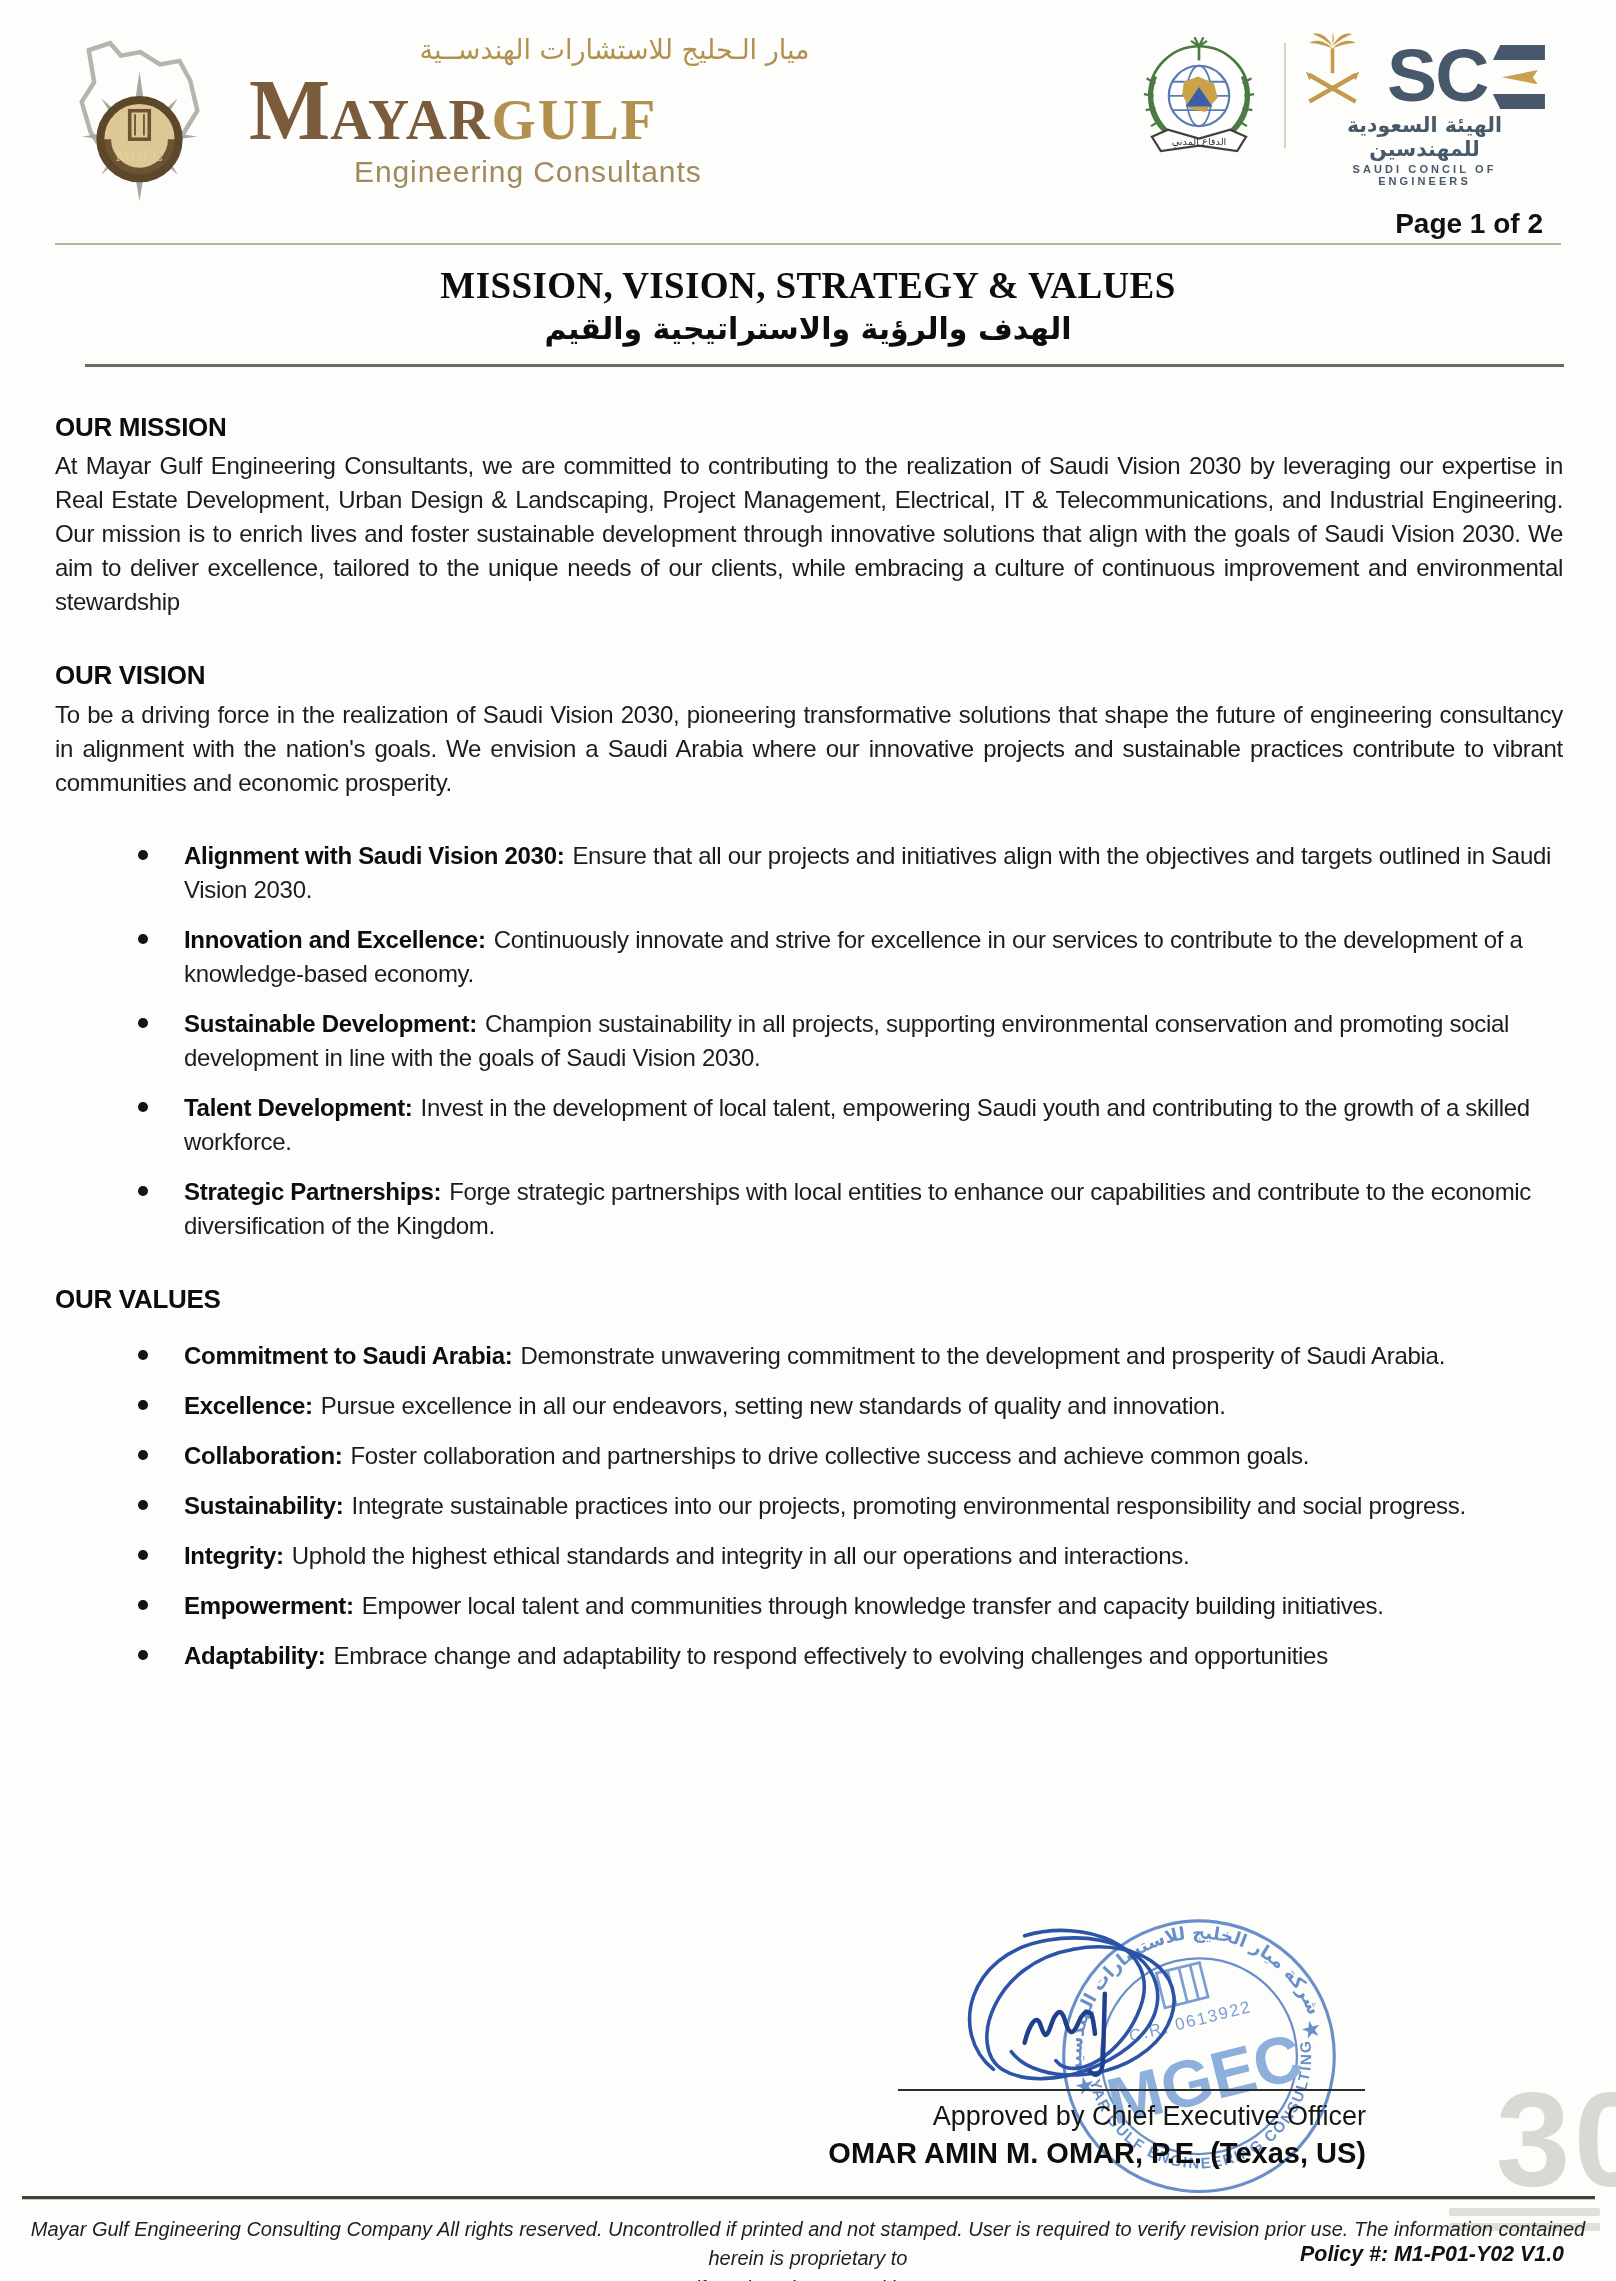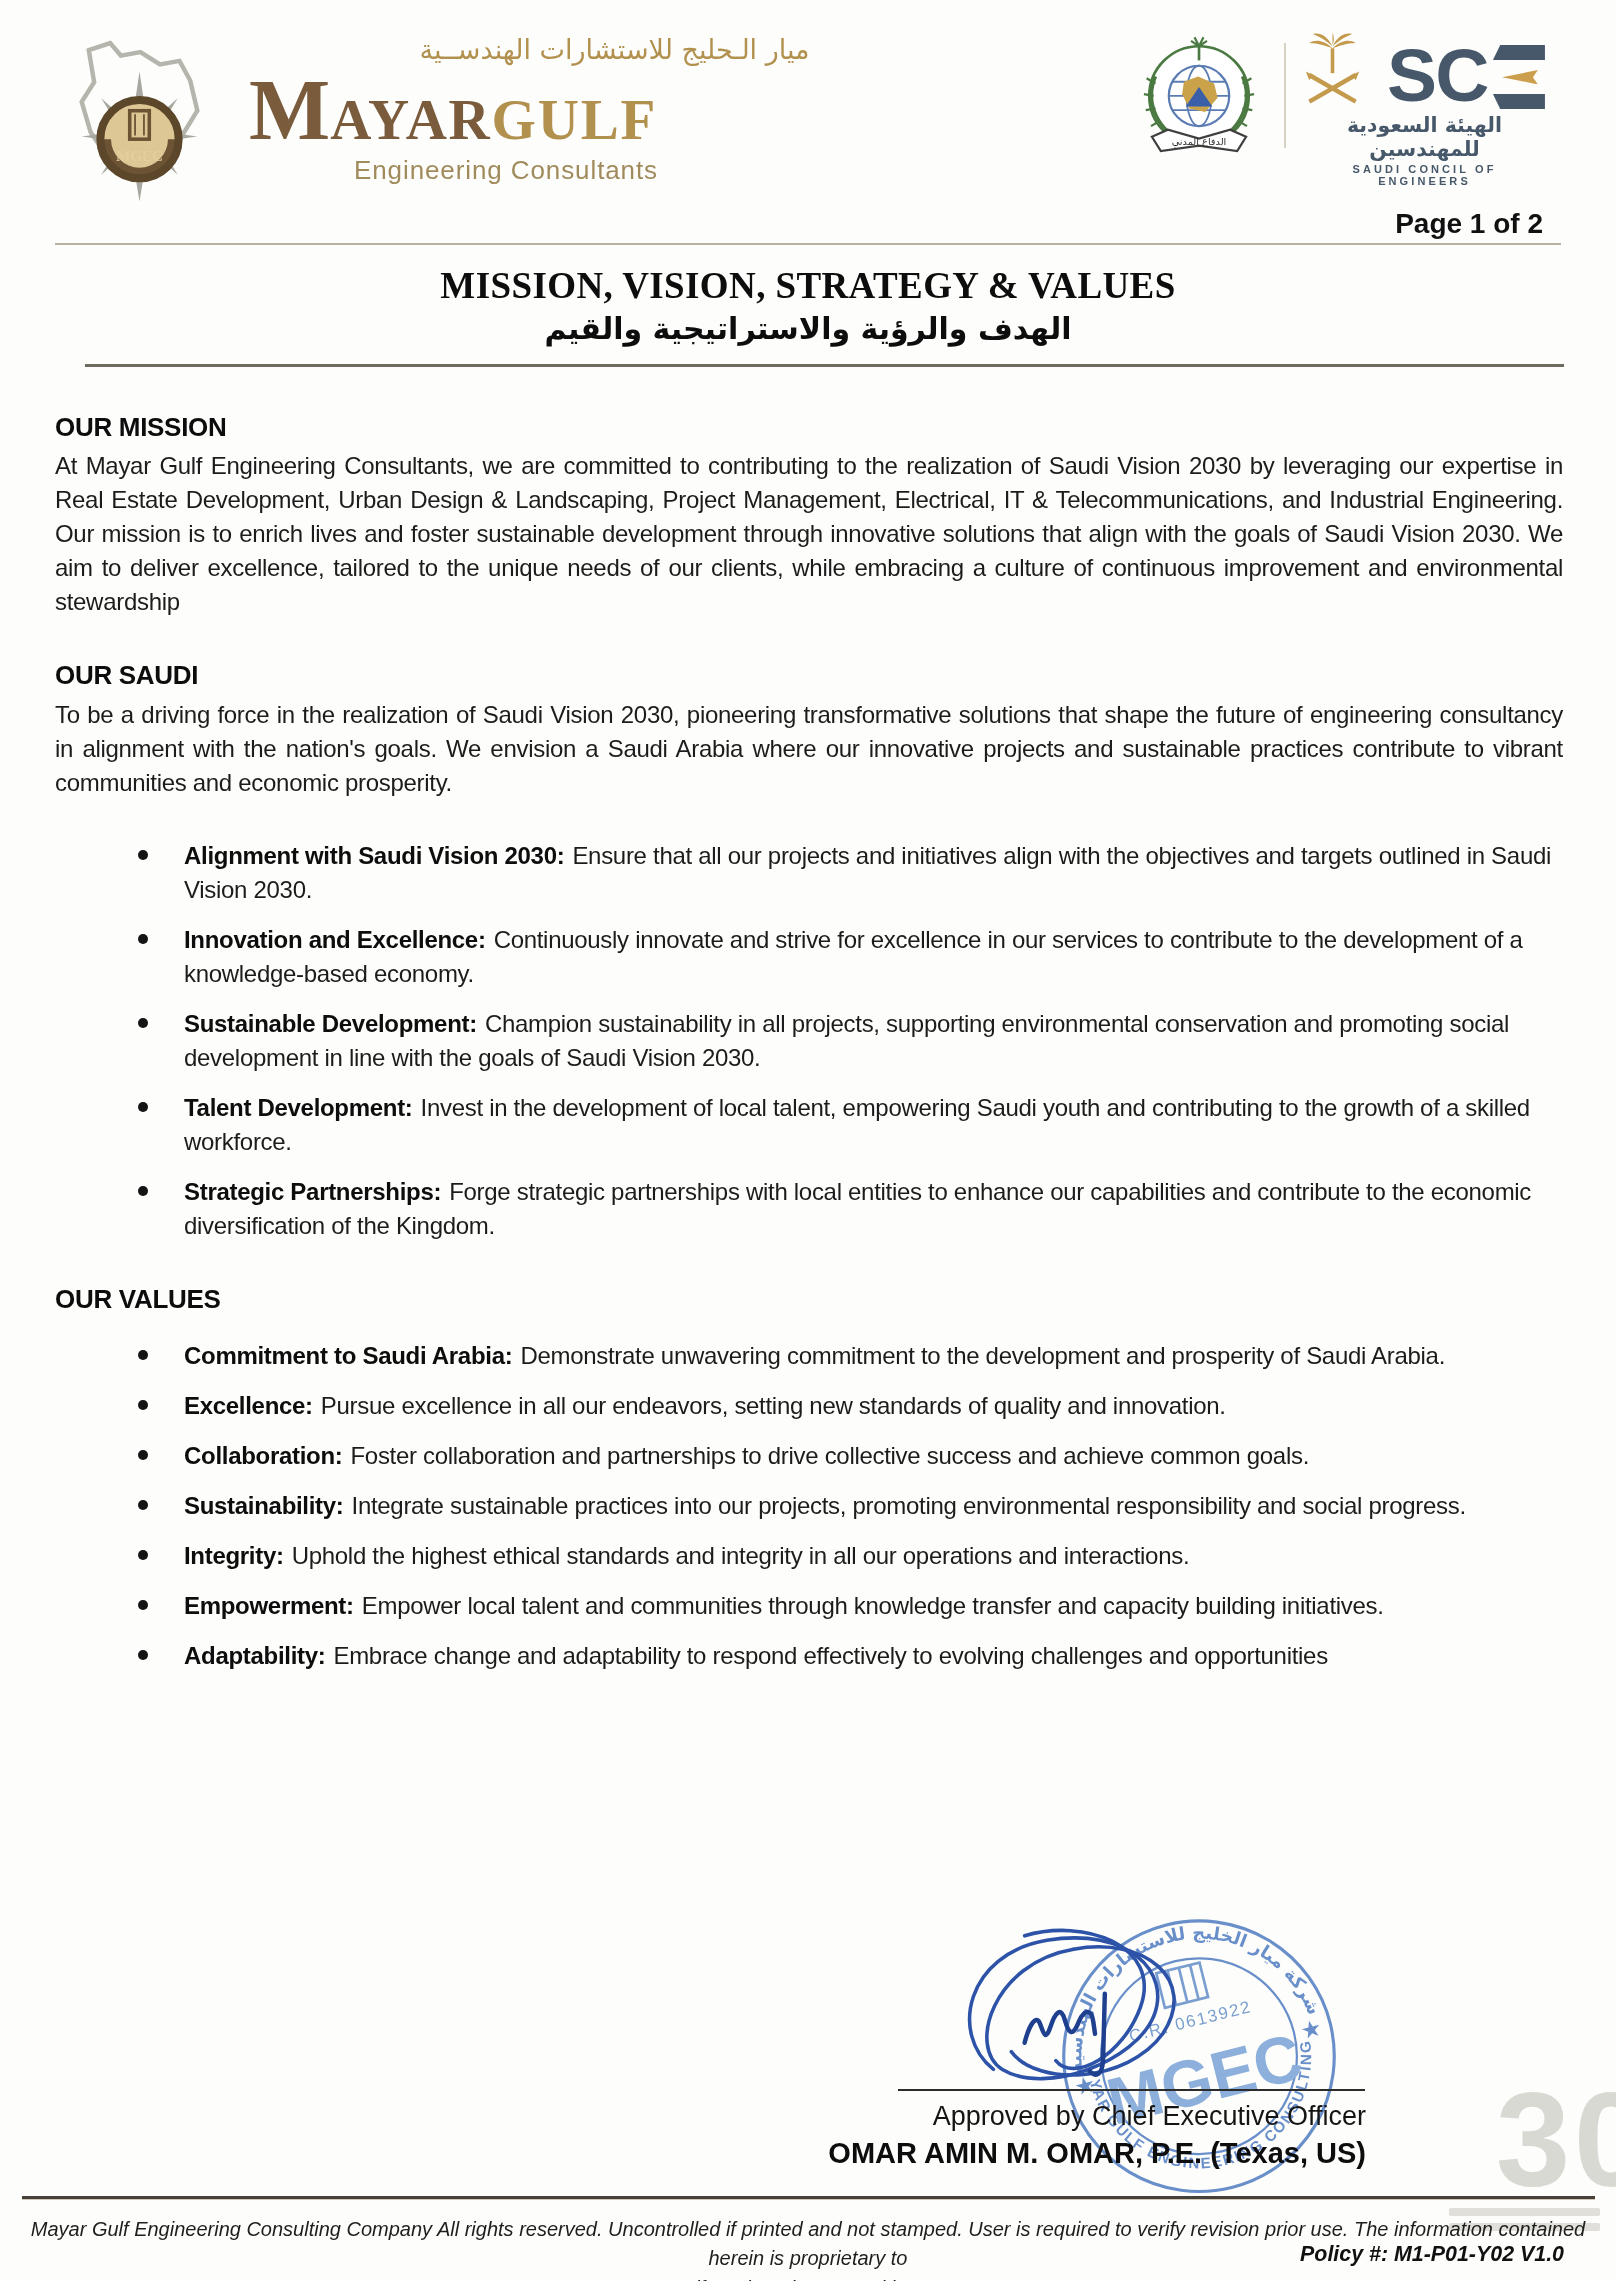--- a/index.html
+++ b/index.html
@@ -16,21 +16,21 @@
   .brand-ar{
     font-family:"DejaVu Sans", sans-serif; font-weight:normal;
     color:#b2914f; font-size:27px; text-align:center; padding-left:107px;
     letter-spacing:0.9px;
   }
   .brand-en{font-family:"Liberation Serif", serif; font-weight:bold; line-height:1; margin-top:1.8px;}
   .brand-en .initial{font-size:86px; color:#7a5b3c;}
   .brand-en .mayar{font-size:57px; color:#7a5b3c; letter-spacing:1.8px;}
   .brand-en .gulf{font-size:57px; color:#b2914f; letter-spacing:1.8px;}
   .brand-tagline{
-    font-size:26px; color:#a18b5c; margin-top:1.8px; padding-left:105px; letter-spacing:0.9px;
+    font-size:30px; color:#a18b5c; margin-top:1.8px; padding-left:105px; letter-spacing:0.9px;
   }
   .header-logos{position:absolute; right:18px; top:7.1px; display:flex; align-items:flex-start; gap:18px;}
   .logo-divider{width:1.8px; height:105px; background:#d8d2c6; margin-top:10.7px;}
   .sce-block{width:241px; text-align:center;}
   .sce-row{display:flex; align-items:flex-end; justify-content:center; gap:26px;}
   .sce-letters{display:flex; align-items:flex-start;}
   .sce-sc{font-size:75px; font-weight:bold; color:#47586b; letter-spacing:-1.8px; line-height:0.9;}
   .sce-e{width:52px; height:64px; position:relative; margin-left:5.3px; margin-top:3.6px;}
   .sce-e .bar{position:absolute; left:0; right:0; height:15px; background:#47586b;}
   .sce-e .bar.top{top:0; clip-path:polygon(14% 0,100% 0,100% 100%,0 100%);}
@@ -204,21 +204,21 @@
   <div class="rule-title"></div>
 
   <div class="content">
 
     <div class="sec">
       <div class="sec-heading">OUR MISSION</div>
       <p class="para">At Mayar Gulf Engineering Consultants, we are committed to contributing to the realization of Saudi Vision 2030 by leveraging our expertise in Real Estate Development, Urban Design &amp; Landscaping, Project Management, Electrical, IT &amp; Telecommunications, and Industrial Engineering. Our mission is to enrich lives and foster sustainable development through innovative solutions that align with the goals of Saudi Vision 2030. We aim to deliver excellence, tailored to the unique needs of our clients, while embracing a culture of continuous improvement and environmental stewardship</p>
     </div>
 
     <div class="sec">
-      <div class="sec-heading">OUR SAUDI</div>
+      <div class="sec-heading">OUR VISION</div>
       <p class="para">To be a driving force in the realization of Saudi Vision 2030, pioneering transformative solutions that shape the future of engineering consultancy in alignment with the nation's goals. We envision a Saudi Arabia where our innovative projects and sustainable practices contribute to vibrant communities and economic prosperity.</p>
     </div>
 
     <div class="sec">
       <ul class="bullets">
 
           <li><b>Alignment with Saudi Vision 2030:</b><span>Ensure that all our projects and initiatives align with the objectives and targets outlined in Saudi Vision 2030.</span></li>
 
           <li><b>Innovation and Excellence:</b><span>Continuously innovate and strive for excellence in our services to contribute to the development of a knowledge-based economy.</span></li>
 

